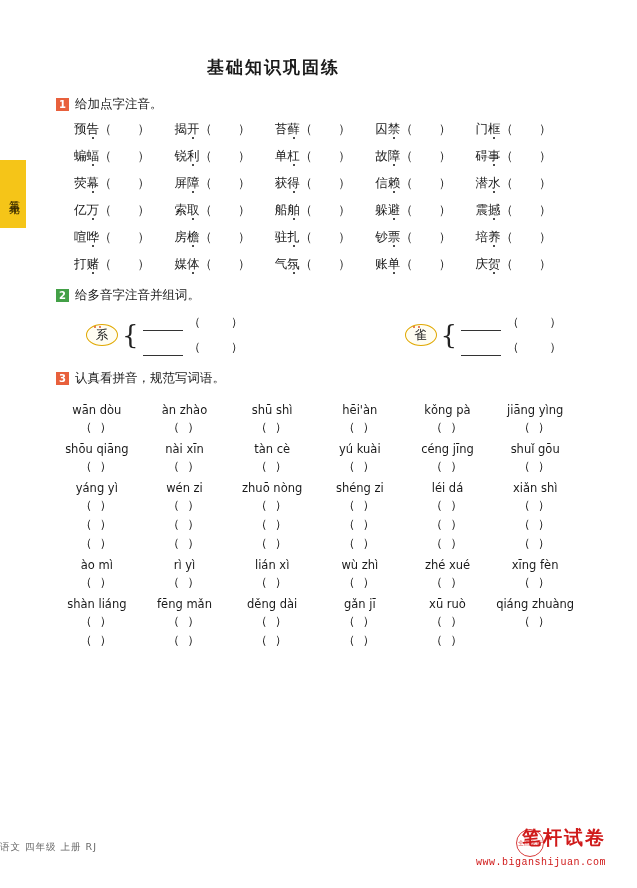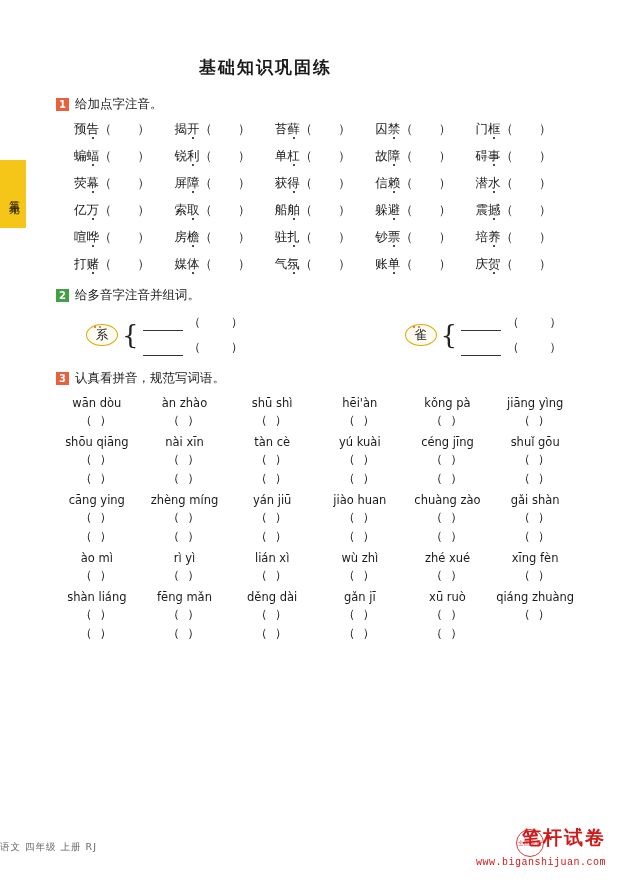--- a/index.html
+++ b/index.html
@@ -20,21 +20,21 @@
     background:#f5c518;
     display:flex;align-items:center;justify-content:center;
   }
   .side-tab span{
     writing-mode:vertical-rl;
     font-size:11px;letter-spacing:1px;color:#3a2c00;
     font-family:"DejaVu Sans", sans-serif;
   }
 
   .title{
-    position:absolute;top:56px;left:4px;width:523px;
+    position:absolute;top:56px;left:12px;width:523px;
     text-align:center;font-size:17px;font-weight:bold;
     letter-spacing:2px;
     font-family:"DejaVu Sans", sans-serif;
   }
 
   .content{position:absolute;left:56px;top:96px;width:520px;}
 
   .sec{margin-bottom:6px;}
   .sec-head{display:flex;align-items:center;gap:6px;margin-bottom:8px;}
   .num{
@@ -85,21 +85,21 @@
     content:"";position:absolute;top:1px;left:12px;
     width:2px;height:2px;border-radius:50%;background:#e05a2b;
   }
   .brace{font-size:26px;line-height:10px;color:#222;font-family:"DejaVu Serif",serif;}
   .dy-lines{display:flex;flex-direction:column;gap:8px;}
   .dy-line{display:flex;align-items:flex-end;gap:6px;font-size:12px;}
   .ul{display:inline-block;width:40px;border-bottom:1px solid #333;height:11px;}
   .paren{display:inline-block;width:66px;font-family:"DejaVu Sans", sans-serif;font-size:12px;}
 
   
-  .pyblock{margin-top:9px;}
+  .pyblock{margin-top:16px;}
   .pyrow{
     display:grid;
     column-gap:6px;
     font-family:"DejaVu Sans", sans-serif;
     font-size:11.5px;
     text-align:center;
     margin-top:6px;
   }
   .pyrow.c6{grid-template-columns:repeat(6,1fr);}
   .brrow{
@@ -254,35 +254,35 @@
             <div>shuǐ gōu</div>
           </div>
           <div class="brrow c6">
             <div class="br">（        ）</div>
             <div class="br">（        ）</div>
             <div class="br">（        ）</div>
             <div class="br">（        ）</div>
             <div class="br">（        ）</div>
             <div class="br">（        ）</div>
           </div>
-          <div class="brrow c6">
-            <div class="br">（        ）</div>
-            <div class="br">（        ）</div>
-            <div class="br">（        ）</div>
-            <div class="br">（        ）</div>
-            <div class="br">（        ）</div>
-            <div class="br">（        ）</div>
-          </div>
-          <div class="pyrow c6">
-            <div>cāng ying</div>
-            <div>zhèng míng</div>
-            <div>yán jiū</div>
-            <div>jiào huan</div>
-            <div>chuàng zào</div>
-            <div>gǎi shàn</div>
+          <div class="pyrow c6">
+            <div>yáng yì</div>
+            <div>wén zi</div>
+            <div>zhuō nòng</div>
+            <div>shéng zi</div>
+            <div>léi dá</div>
+            <div>xiǎn shì</div>
+          </div>
+          <div class="brrow c6">
+            <div class="br">（        ）</div>
+            <div class="br">（        ）</div>
+            <div class="br">（        ）</div>
+            <div class="br">（        ）</div>
+            <div class="br">（        ）</div>
+            <div class="br">（        ）</div>
           </div>
           <div class="brrow c6">
             <div class="br">（        ）</div>
             <div class="br">（        ）</div>
             <div class="br">（        ）</div>
             <div class="br">（        ）</div>
             <div class="br">（        ）</div>
             <div class="br">（        ）</div>
           </div>
           <div class="brrow c6">

